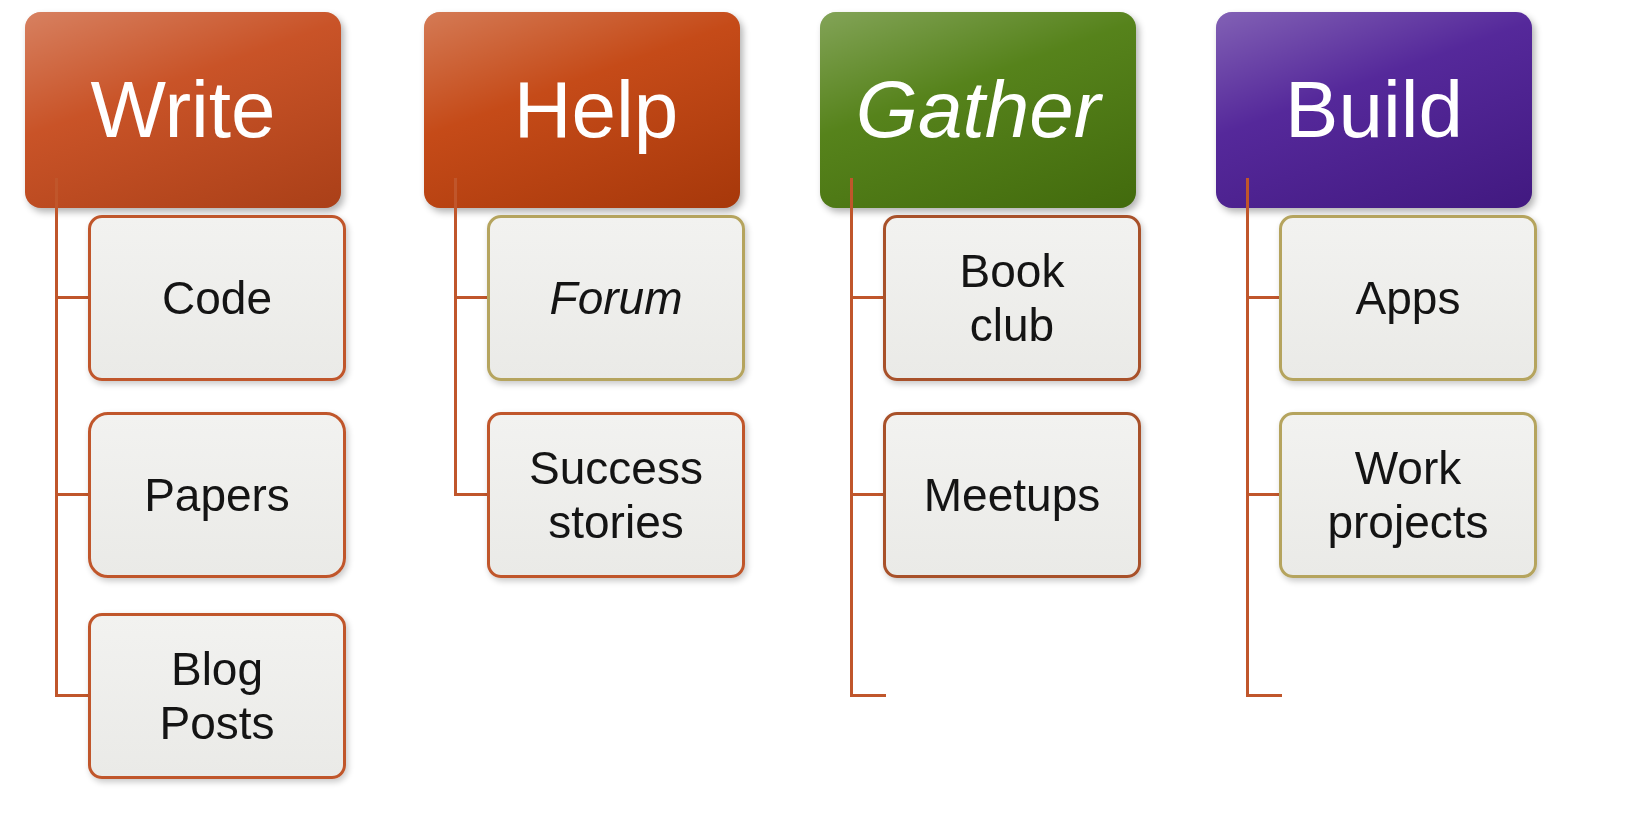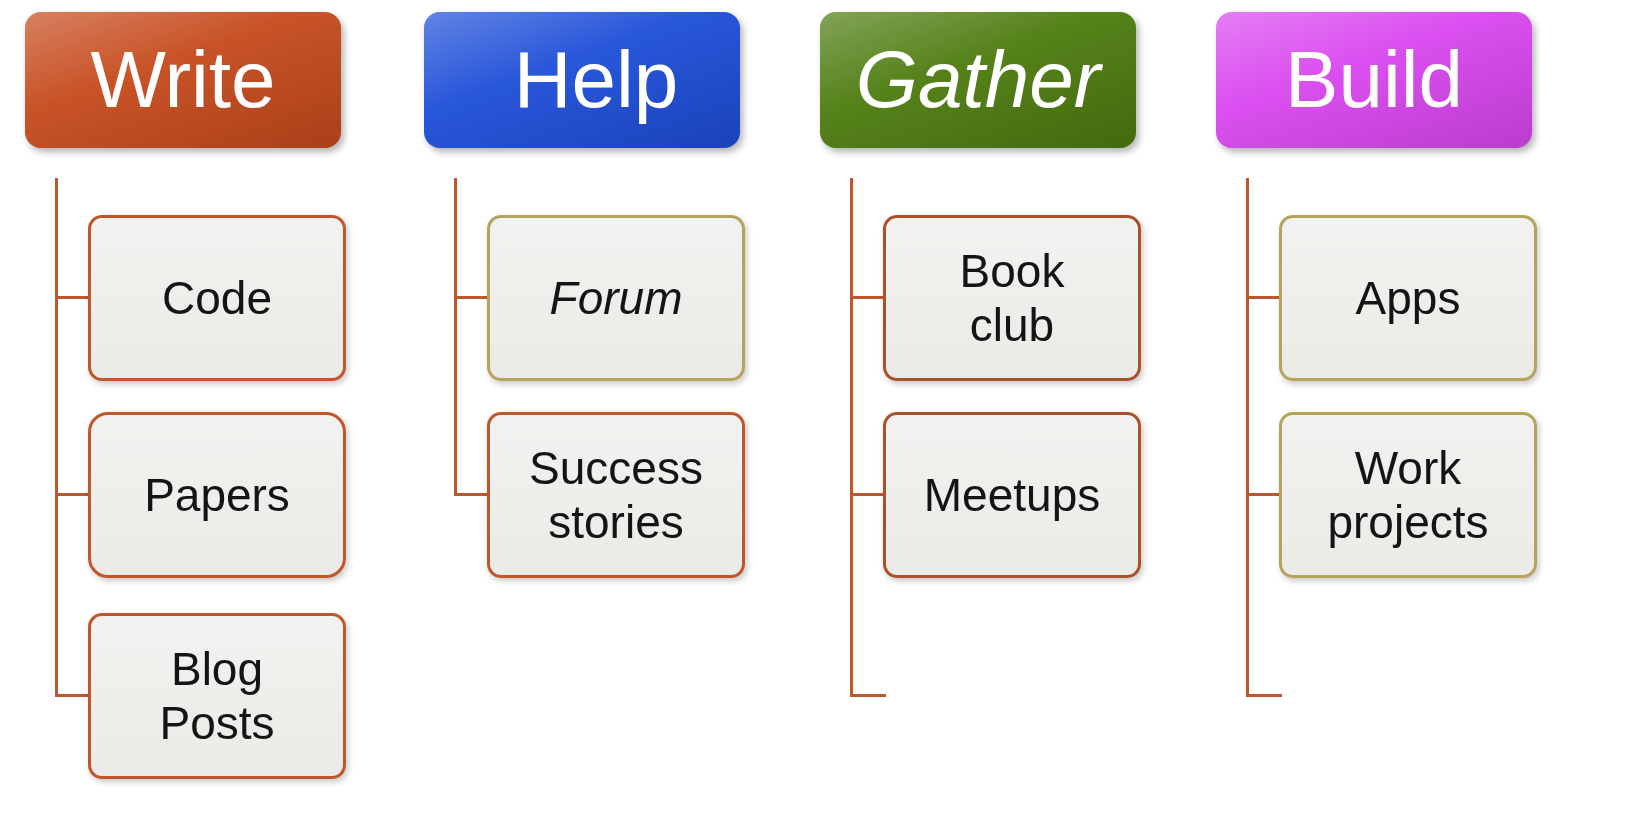--- a/index.html
+++ b/index.html
@@ -16,21 +16,21 @@
 
   .column { position: absolute; top: 12px; width: 340px; height: 800px; }
   .col-0 { left: 25px; }
   .col-1 { left: 424px; }
   .col-2 { left: 820px; }
   .col-3 { left: 1216px; }
 
   .header {
     position: absolute;
     top: 0; left: 0;
-    width: 316px; height: 136px;
+    width: 316px; height: 196px;
     border-radius: 16px;
     display: flex; align-items: center; justify-content: center;
     color: #ffffff;
     font-size: 80px;
     box-shadow: 3px 4px 7px rgba(0,0,0,0.30);
   }
   .header::before {
     content: "";
     position: absolute; inset: 0;
     border-radius: 16px;
@@ -80,21 +80,21 @@
     <div class="stub r-0" style="background-color: rgb(192, 86, 43);"></div>
     <div class="stub r-1" style="background-color: rgb(192, 86, 43);"></div>
     <div class="stub r-2" style="background-color: rgb(192, 86, 43);"></div>
     <div class="child r-0" style="border-color: rgb(192, 86, 43);">Code</div>
     <div class="child r-1" style="border-color: rgb(192, 86, 43); border-radius: 20px;">Papers</div>
     <div class="child r-2" style="border-color: rgb(192, 86, 43);">Blog
 Posts</div>
   </div>
 
   <div class="column col-1">
-    <div class="header" style="background-color: #1d4ed8; padding-left: 28px;">
+    <div class="header" style="background-color: #c2410c; padding-left: 28px;">
       <span>Help</span>
     </div>
     <div class="vline len-2" style="background-color: rgb(192, 86, 43);"></div>
     <div class="stub r-0" style="background-color: rgb(192, 86, 43);"></div>
     <div class="stub r-1" style="background-color: rgb(192, 86, 43);"></div>
     <div class="child r-0" style="border-color: rgb(181, 164, 94); font-style: italic;">Forum</div>
     <div class="child r-1" style="border-color: rgb(192, 86, 43);">Success
 stories</div>
   </div>
 
@@ -105,21 +105,21 @@
     <div class="vline len-3" style="background-color: rgb(192, 86, 43);"></div>
     <div class="stub r-0" style="background-color: rgb(192, 86, 43);"></div>
     <div class="stub r-1" style="background-color: rgb(192, 86, 43);"></div>
     <div class="stub r-2" style="background-color: rgb(192, 86, 43);"></div>
     <div class="child r-0" style="border-color: rgb(168, 81, 42);">Book
 club</div>
     <div class="child r-1" style="border-color: rgb(168, 81, 42);">Meetups</div>
   </div>
 
   <div class="column col-3">
-    <div class="header" style="background-color: #d946ef;">
+    <div class="header" style="background-color: #4c1d95;">
       <span>Build</span>
     </div>
     <div class="vline len-3" style="background-color: rgb(192, 86, 43);"></div>
     <div class="stub r-0" style="background-color: rgb(192, 86, 43);"></div>
     <div class="stub r-1" style="background-color: rgb(192, 86, 43);"></div>
     <div class="stub r-2" style="background-color: rgb(192, 86, 43);"></div>
     <div class="child r-0" style="border-color: rgb(181, 164, 94);">Apps</div>
     <div class="child r-1" style="border-color: rgb(181, 164, 94);">Work
 projects</div>
   </div>

